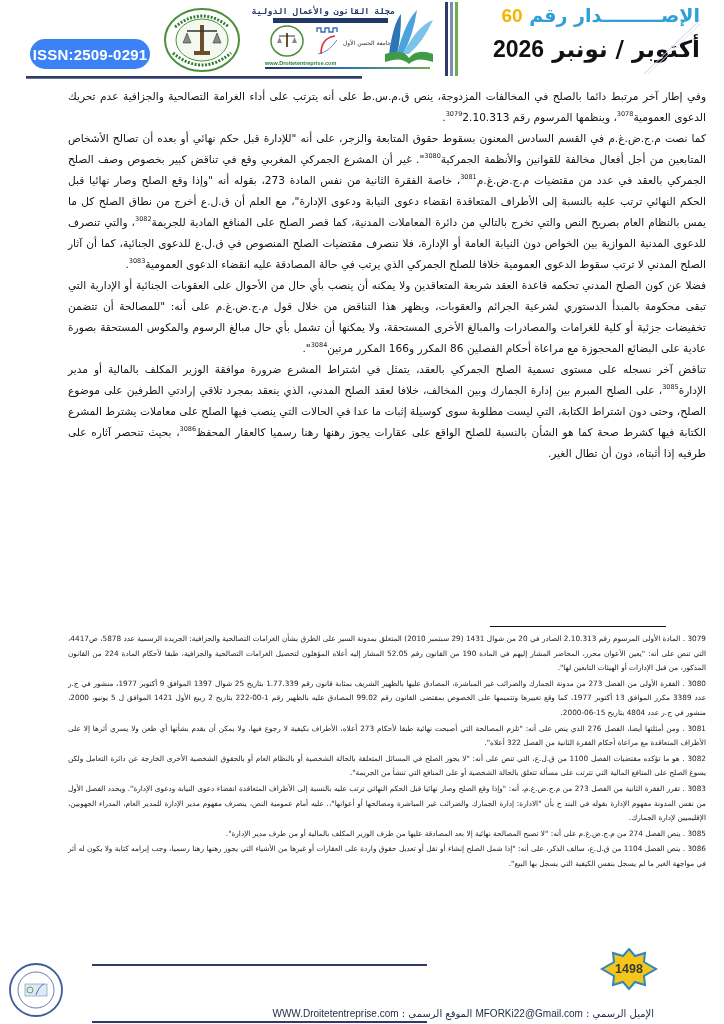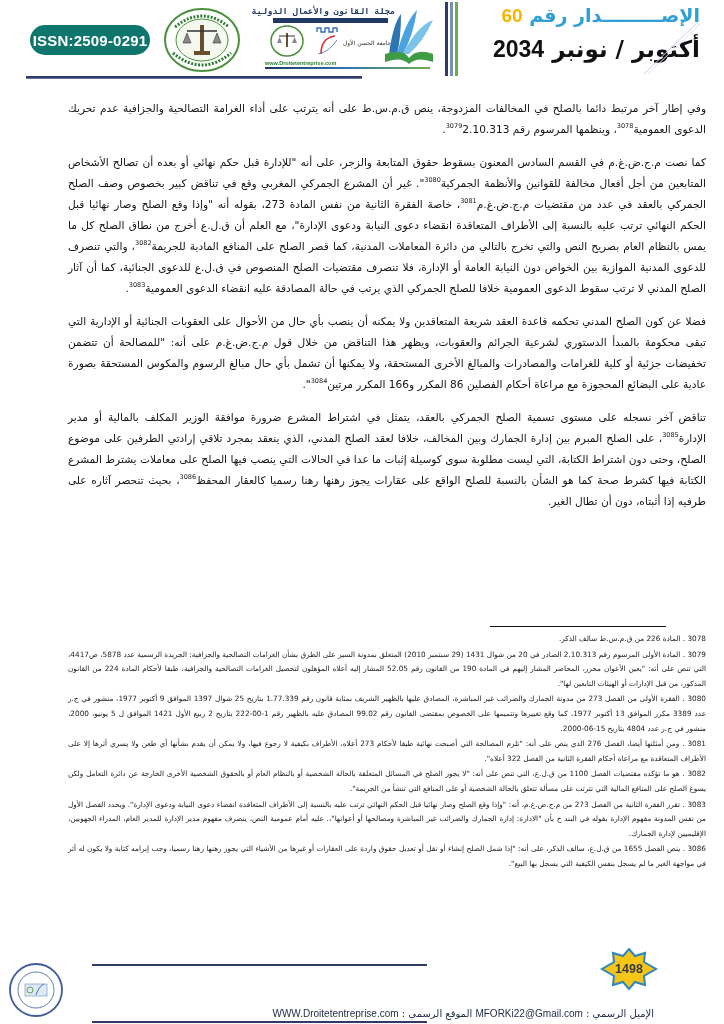--- a/index.html
+++ b/index.html
@@ -2,22 +2,22 @@
 <html><head>
 <meta charset="utf-8">
 <style>
   * { box-sizing: border-box; margin: 0; padding: 0; }
   html, body { width: 724px; height: 1024px; background: #ffffff; overflow: hidden; }
   body { position: relative; font-family: "DejaVu Sans", sans-serif; color: #111; }
 
   
   .header { position: absolute; left: 0; top: 0; width: 724px; height: 80px; }
   .issn {
-    position: absolute; left: 30px; top: 25px; width: 120px; height: 30px;
-    background: #0f766e; border-radius: 15px; color: #fff;
+    position: absolute; left: 30px; top: 39px; width: 120px; height: 30px;
+    background: #3b82f6; border-radius: 15px; color: #fff;
     font-family: "Liberation Sans", sans-serif; font-size: 15px; font-weight: bold;
     display: flex; align-items: center; justify-content: center; letter-spacing: 0.2px;
   }
   .lab-logo { position: absolute; left: 163px; top: 7px; width: 78px; height: 66px; }
   .journal-logo { position: absolute; left: 255px; top: 4px; width: 180px; height: 66px; }
   .journal-logo .jtitle {
     position: absolute; right: 40px; top: 2px; font-size: 8.5px; font-weight: bold; color: #1f3864;
     direction: rtl; white-space: nowrap; font-family: Liberation Mono, monospace;
   }
   .journal-logo .jband { position: absolute; left: 18px; top: 14px; width: 115px; height: 5px; background: #1f3864; }
@@ -44,21 +44,21 @@
     position: absolute; left: 26px; top: 76px; width: 336px; height: 3px;
     background: linear-gradient(180deg, #2f3a66 0, #2f3a66 60%, #8ca0c8 100%);
   }
 
   
   .body-text {
     position: absolute; left: 68px; top: 86px; width: 638px;
     direction: rtl; text-align: justify; text-align-last: right;
     font-family: "DejaVu Sans", sans-serif; font-size: 10.6px; line-height: 21px; color: #141414;
   }
-  .para { margin-bottom: 0; margin-top: 12px; }
+  .para { margin-bottom: 0; }
   .para span { unicode-bidi: isolate; }
   sup.fn { font-size: 6.5px; vertical-align: super; line-height: 0; }
 
   
   .fn-rule { position: absolute; left: 490px; top: 626px; width: 176px; height: 1px; background: #111; }
   .footnotes {
     position: absolute; left: 68px; top: 632px; width: 638px;
     direction: rtl; text-align: justify; text-align-last: right;
     font-family: "DejaVu Sans", sans-serif; font-size: 7.3px; line-height: 14.6px; color: #222;
   }
@@ -132,21 +132,21 @@
     <span style="left:5px;background:#7a8fb8"></span>
     <span style="left:10px;background:#70ad47"></span>
   </div>
 
   <div class="issue-num">
     <span>الإصـــــــــدار رقم</span>
     <span class="num">60</span>
   </div>
   <div class="issue-date">
     <span>أكتوبر / نونبر</span>
-    <span class="yr">2034</span>
+    <span class="yr">2026</span>
   </div>
   <svg class="diag" viewBox="0 0 60 58">
     <line x1="2" y1="56" x2="58" y2="2" stroke="#c9d2e3" stroke-width="1"></line>
     <line x1="6" y1="56" x2="58" y2="6" stroke="#dde3ee" stroke-width="1"></line>
   </svg>
 
   <div class="header-rule"></div>
 </div>
 
 <div class="body-text">
@@ -159,27 +159,27 @@
   <p class="para">
     <span>فضلا عن كون الصلح المدني تحكمه قاعدة العقد شريعة المتعاقدين ولا يمكنه أن ينصب بأي حال من الأحوال على العقوبات الجنائية أو الإدارية التي تبقى محكومة بالمبدأ الدستوري لشرعية الجرائم والعقوبات، ويظهر هذا التناقض من خلال قول م.ج.ض.غ.م على أنه: "للمصالحة أن تتضمن تخفيضات جزئية أو كلية للغرامات والمصادرات والمبالغ الأخرى المستحقة، ولا يمكنها أن تشمل بأي حال مبالغ الرسوم والمكوس المستحقة بصورة عادية على البضائع المحجوزة مع مراعاة أحكام الفصلين 86 المكرر و166 المكرر مرتين</span><sup class="fn">3084</sup><span>".</span>
   </p>
   <p class="para">
     <span>تناقض آخر نسجله على مستوى تسمية الصلح الجمركي بالعقد، يتمثل في اشتراط المشرع ضرورة موافقة الوزير المكلف بالمالية أو مدير الإدارة</span><sup class="fn">3085</sup><span>، على الصلح المبرم بين إدارة الجمارك وبين المخالف، خلافا لعقد الصلح المدني، الذي ينعقد بمجرد تلاقي إرادتي الطرفين على موضوع الصلح، وحتى دون اشتراط الكتابة، التي ليست مطلوبة سوى كوسيلة إثبات ما عدا في الحالات التي ينصب فيها الصلح على معاملات يشترط المشرع الكتابة فيها كشرط صحة كما هو الشأن بالنسبة للصلح الواقع على عقارات يجوز رهنها رهنا رسميا كالعقار المحفظ</span><sup class="fn">3086</sup><span>، بحيث تنحصر آثاره على طرفيه إذا أثبتاه، دون أن تطال الغير.</span>
   </p>
 </div>
 
 <div class="fn-rule"></div>
 <div class="footnotes">
-  <p class="footnote">3078 . المادة 226 من ق.م.س.ط سالف الذكر.</p>
   <p class="footnote">3079 . المادة الأولى المرسوم رقم 2.10.313 الصادر في 20 من شوال 1431 (29 سبتمبر 2010) المتعلق بمدونة السير على الطرق بشأن الغرامات التصالحية والجزافية: الجريدة الرسمية عدد 5878، ص4417، التي تنص على أنه: "يعين الأعوان محرر، المحاضر المشار إليهم في المادة 190 من القانون رقم 52.05 المشار إليه أعلاه المؤهلون لتحصيل الغرامات التصالحية والجزافية، طبقا لأحكام المادة 224 من القانون المذكور، من قبل الإدارات أو الهيئات التابعين لها".</p>
   <p class="footnote">3080 . الفقرة الأولى من الفصل 273 من مدونة الجمارك والضرائب غير المباشرة، المصادق عليها بالظهير الشريف بمثابة قانون رقم 1.77.339 بتاريخ 25 شوال 1397 الموافق 9 أكتوبر 1977، منشور في ج.ر عدد 3389 مكرر الموافق 13 أكتوبر 1977، كما وقع تغييرها وتتميمها على الخصوص بمقتضى القانون رقم 99.02 المصادق عليه بالظهير رقم 1-00-222 بتاريخ 2 ربيع الأول 1421 الموافق ل 5 يونيو، 2000، منشور في ج.ر عدد 4804 بتاريخ 15-06-2000.</p>
   <p class="footnote">3081 . ومن أمثلتها أيضا، الفصل 276 الذي ينص على أنه: "تلزم المصالحة التي أصبحت نهائية طبقا لأحكام 273 أعلاه، الأطراف بكيفية لا رجوع فيها، ولا يمكن أن يقدم بشأنها أي طعن ولا يسري أثرها إلا على الأطراف المتعاقدة مع مراعاة أحكام الفقرة الثانية من الفصل 322 أعلاه".</p>
   <p class="footnote">3082 . هو ما تؤكده مقتضيات الفصل 1100 من ق.ل.ع، التي تنص على أنه: "لا يجوز الصلح في المسائل المتعلقة بالحالة الشخصية أو بالنظام العام أو بالحقوق الشخصية الأخرى الخارجة عن دائرة التعامل ولكن يسوغ الصلح على المنافع المالية التي تترتب على مسألة تتعلق بالحالة الشخصية أو على المنافع التي تنشأ من الجريمة".</p>
   <p class="footnote">3083 . تقرر الفقرة الثانية من الفصل 273 من م.ج.ض.غ.م، أنه: "وإذا وقع الصلح وصار نهائيا قبل الحكم النهائي ترتب عليه بالنسبة إلى الأطراف المتعاقدة انقضاء دعوى النيابة ودعوى الإدارة". ويحدد الفصل الأول من نفس المدونة مفهوم الإدارة بقوله في البند خ بأن "الادارة: إدارة الجمارك والضرائب غير المباشرة ومصالحها أو أعوانها"،. عليه أمام عمومية النص، ينصرف مفهوم مدير الإدارة للمدير العام، المدراء الجهويين، الإقليميين لإدارة الجمارك.</p>
-  <p class="footnote">3086 . ينص الفصل 1655 من ق.ل.ع، سالف الذكر، على أنه: "إذا شمل الصلح إنشاء أو نقل أو تعديل حقوق واردة على العقارات أو غيرها من الأشياء التي يجوز رهنها رهنا رسميا، وجب إبرامه كتابة ولا يكون له أثر في مواجهة الغير ما لم يسجل بنفس الكيفية التي يسجل بها البيع".</p>
+  <p class="footnote">3085 . ينص الفصل 274 من م.ج.ض.غ.م على أنه: "لا تصبح المصالحة نهائية إلا بعد المصادقة عليها من طرف الوزير المكلف بالمالية أو من طرف مدير الإدارة".</p>
+  <p class="footnote">3086 . ينص الفصل 1104 من ق.ل.ع، سالف الذكر، على أنه: "إذا شمل الصلح إنشاء أو نقل أو تعديل حقوق واردة على العقارات أو غيرها من الأشياء التي يجوز رهنها رهنا رسميا، وجب إبرامه كتابة ولا يكون له أثر في مواجهة الغير ما لم يسجل بنفس الكيفية التي يسجل بها البيع".</p>
 </div>
 
 <div class="footer-rule-top"></div>
 
 <div class="page-badge">
   <svg width="58" height="42" viewBox="0 0 58 42">
     <polygon points="29,1 35,8 45,5 44,14 56,21 44,28 45,37 35,34 29,41 23,34 13,37 14,28 2,21 14,14 13,5 23,8" fill="#f5c518" stroke="#2e86c1" stroke-width="2"></polygon>
   </svg>
   <div class="pn">1498</div>
 </div>

